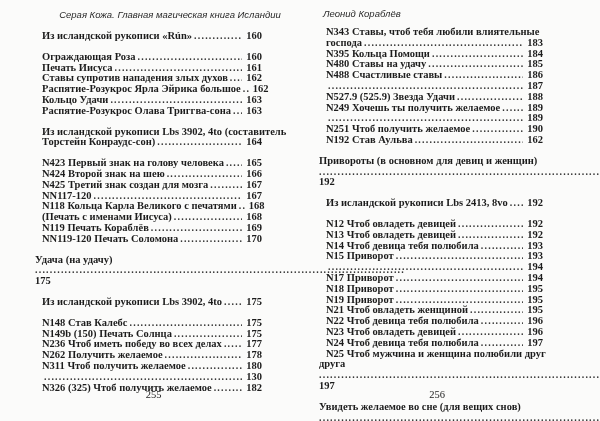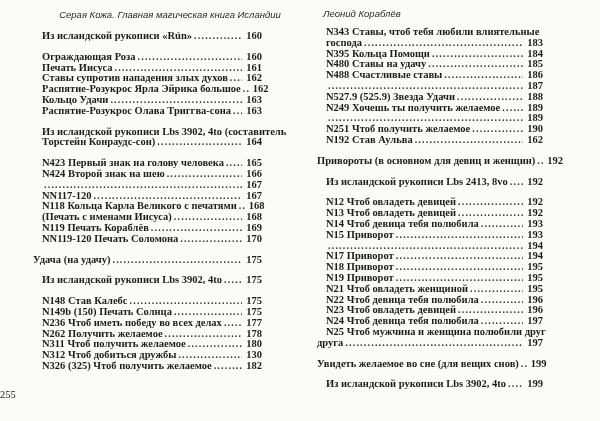--- a/index.html
+++ b/index.html
@@ -20,35 +20,35 @@
   }
   .rh-left{top:9px;left:55px;width:230px;text-align:center;}
   .rh-right{top:8px;left:10px;margin-left:13px;}
 
   .toc{position:absolute;font-size:10.5px;line-height:10.8px;}
   .toc-left{left:42px;top:31px;width:220px;}
   .toc-right{left:26px;top:27px;width:217px;}
 
   .group{margin:0 0 10px 0;font-weight:bold;}
   .entry{display:flex;align-items:baseline;white-space:nowrap;}
-  .entry.outdent{margin-left:-9px;}
+  .entry.outdent{margin-left:-9px;flex-direction:column;}
   .entry .t{flex:0 0 auto;}
   .entry .leader{
     flex:1 1 auto;overflow:hidden;white-space:nowrap;
     margin:0 3px 0 2px;min-width:6px;
     font-size:10px;letter-spacing:1.2px;color:#333;
   }
   .entry .leader::after{
     content:"....................................................................................................";
   }
   .entry .n{flex:0 0 auto;margin-left:1px;}
 
   .folio{
-    position:absolute;top:389px;left:0;
-    font-size:10.5px;color:#1c1c1c;text-align:left;
+    position:absolute;top:389px;left:12px;
+    font-size:10.5px;color:#1c1c1c;text-align:center;
   }
   .folio-left{width:283px;}
   .folio-right{width:250px;}
 </style>
 </head>
 <body>
 
 <div class="page left">
   <div class="running-head rh-left">Серая Кожа. Главная магическая книга Исландии</div>
   <div class="toc toc-left" id="toc-left">
@@ -106,20 +106,21 @@
           <span class="t">N423 Первый знак на голову человека</span>
           <span class="leader"></span>
           <span class="n">165</span>
         </div>
         <div class="entry">
           <span class="t">N424 Второй знак на шею</span>
           <span class="leader"></span>
           <span class="n">166</span>
         </div>
         <div class="entry">
+          <span class="t">N425 Третий знак создан для мозга</span>
           <span class="leader"></span>
           <span class="n">167</span>
         </div>
         <div class="entry">
           <span class="t">NN117-120</span>
           <span class="leader"></span>
           <span class="n">167</span>
         </div>
         <div class="entry">
           <span class="t">N118 Кольца Карла Великого с печатями</span>
@@ -176,21 +177,20 @@
           <span class="t">N262 Получить желаемое</span>
           <span class="leader"></span>
           <span class="n">178</span>
         </div>
         <div class="entry">
           <span class="t">N311 Чтоб получить желаемое</span>
           <span class="leader"></span>
           <span class="n">180</span>
         </div>
         <div class="entry">
-          <span class="t">N312 Чтоб добиться дружбы</span>
           <span class="leader"></span>
           <span class="n">130</span>
         </div>
         <div class="entry">
           <span class="t">N326 (325) Чтоб получить желаемое</span>
           <span class="leader"></span>
           <span class="n">182</span>
         </div>
       </div>
     </div>
@@ -344,13 +344,14 @@
         </div>
       </div>
       <div class="group">
         <div class="entry">
           <span class="t">Из исландской рукописи Lbs 3902, 4to</span>
           <span class="leader"></span>
           <span class="n">199</span>
         </div>
       </div>
     </div>
+  <div class="folio folio-right">256</div>
 </div>
 
 </body></html>

